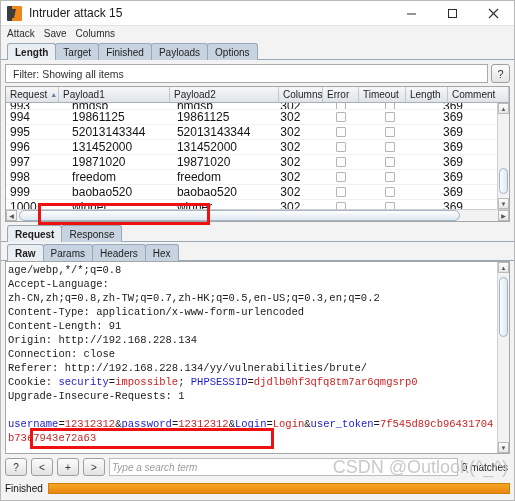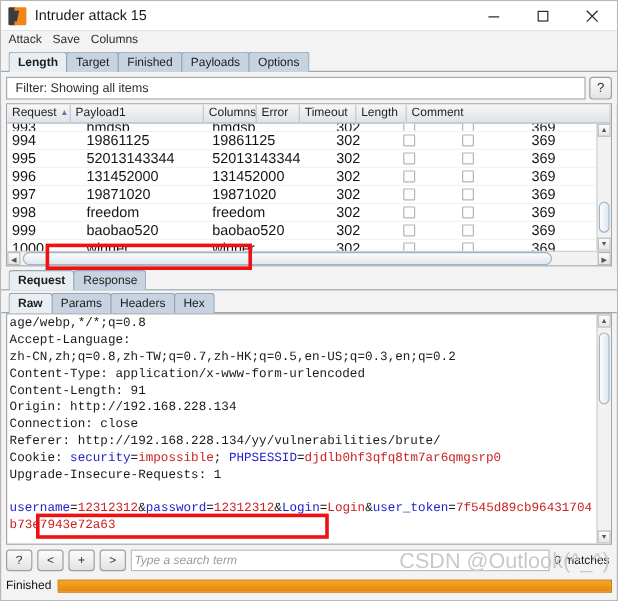--- a/index.html
+++ b/index.html
@@ -305,20 +305,21 @@
     <div class="help-btn">?</div>
   </div>
 
   <div class="table-area">
     <div class="thead">
       <div class="th" style="width:53px">
         <span>Request</span>
         <span class="sort-caret">▲</span>
       </div>
       <div class="th" style="width:111px">Payload1</div>
+      <div class="th" style="width:109px">Payload2</div>
       <div class="th" style="width:44px">Columns</div>
       <div class="th" style="width:36px">Error</div>
       <div class="th" style="width:47px">Timeout</div>
       <div class="th" style="width:42px">Length</div>
       <div class="th" style="flex:1">Comment</div>
     </div>
 
     <div class="tbody-wrap">
       <div class="tbody">
 

